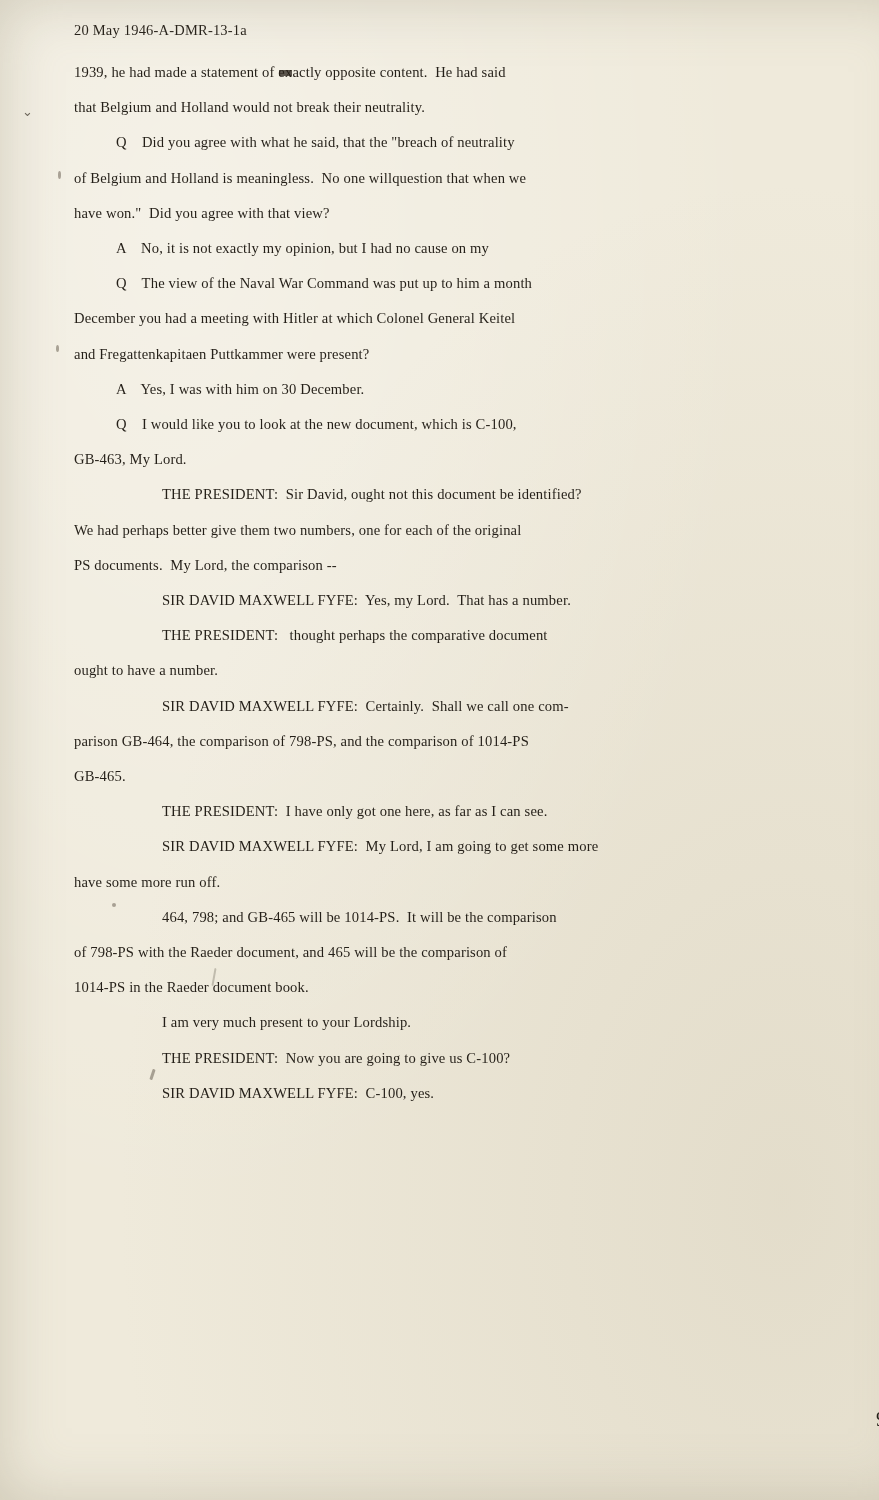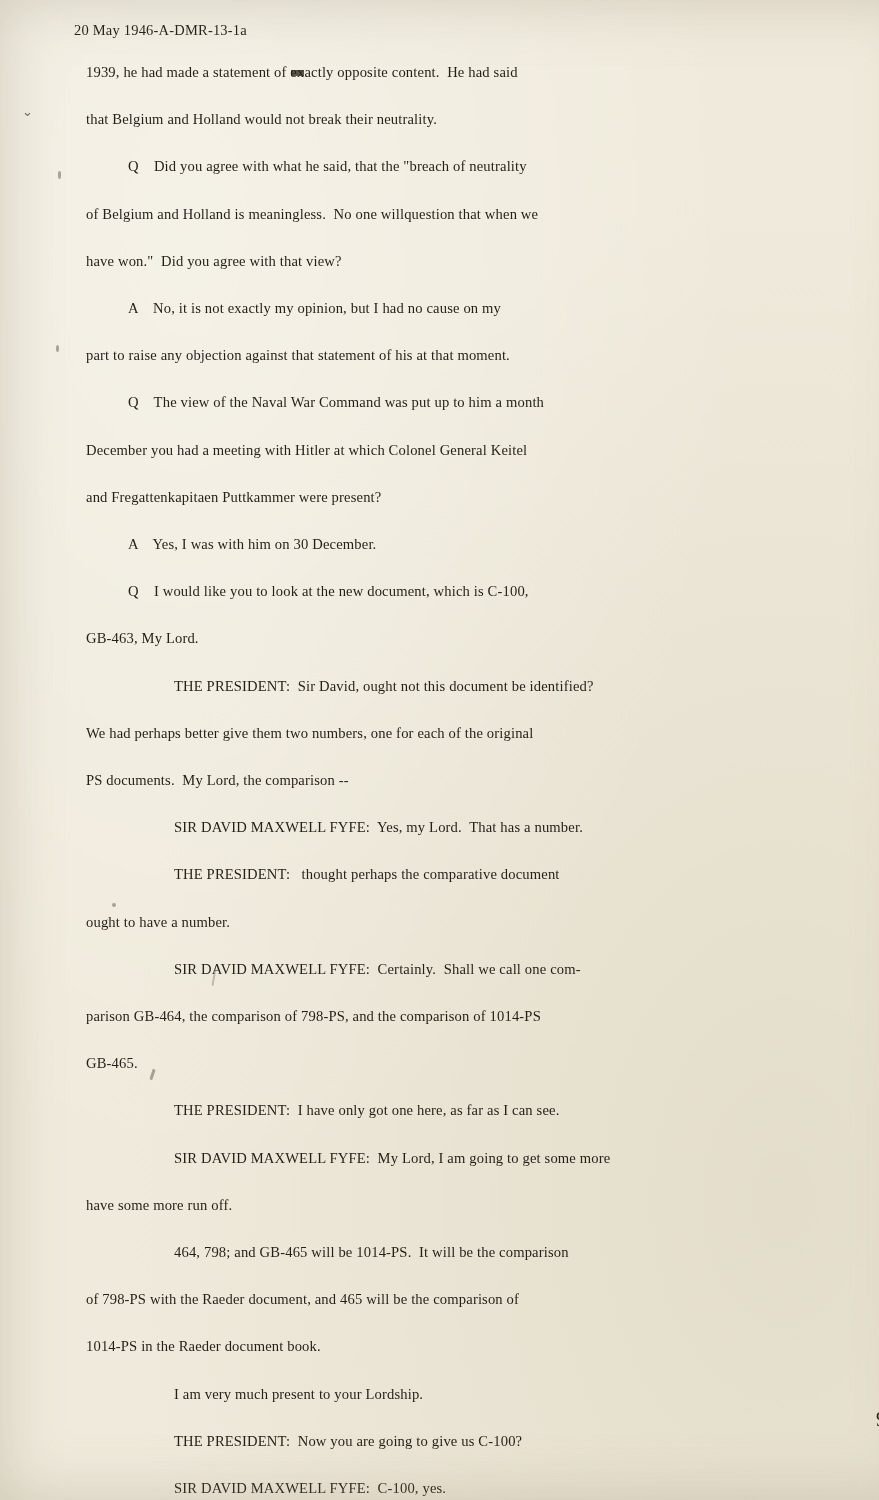--- a/index.html
+++ b/index.html
@@ -33,21 +33,21 @@
     letter-spacing: 0.2px;
     margin: 0 0 16px 0;
     white-space: pre;
   }
   .body {
     font-size: 14.6px;
     line-height: 35.2px;
     letter-spacing: 0.15px;
   }
   .para {
-    margin: 12px;
+    margin: 0;
     white-space: pre-wrap;
   }
   .ind-0 { text-indent: 0; }
   .ind-1 { text-indent: 42px; }
   .ind-2 { text-indent: 88px; }
   .page-number {
     position: absolute;
     left: 0;
     right: 0;
     top: 1408px;
@@ -96,21 +96,20 @@
     <div class="header">20 May 1946-A-DMR-13-1a</div>
 
     <div class="body">
 
       <p class="para ind-0">1939, he had made a statement of <span class="strike-over">ex</span>actly opposite content.  He had said</p>
       <p class="para ind-0">that Belgium and Holland would not break their neutrality.</p>
       <p class="para ind-1">Q    Did you agree with what he said, that the "breach of neutrality</p>
       <p class="para ind-0">of Belgium and Holland is meaningless.  No one willquestion that when we</p>
       <p class="para ind-0">have won."  Did you agree with that view?</p>
       <p class="para ind-1">A    No, it is not exactly my opinion, but I had no cause on my</p>
-      <p class="para ind-0">part to raise any objection against that statement of his at that moment.</p>
       <p class="para ind-1">Q    The view of the Naval War Command was put up to him a month</p>
       <p class="para ind-0">December you had a meeting with Hitler at which Colonel General Keitel</p>
       <p class="para ind-0">and Fregattenkapitaen Puttkammer were present?</p>
       <p class="para ind-1">A    Yes, I was with him on 30 December.</p>
       <p class="para ind-1">Q    I would like you to look at the new document, which is C-100,</p>
       <p class="para ind-0">GB-463, My Lord.</p>
       <p class="para ind-2">THE PRESIDENT:  Sir David, ought not this document be identified?</p>
       <p class="para ind-0">We had perhaps better give them two numbers, one for each of the original</p>
       <p class="para ind-0">PS documents.  My Lord, the comparison --</p>
       <p class="para ind-2">SIR DAVID MAXWELL FYFE:  Yes, my Lord.  That has a number.</p>

